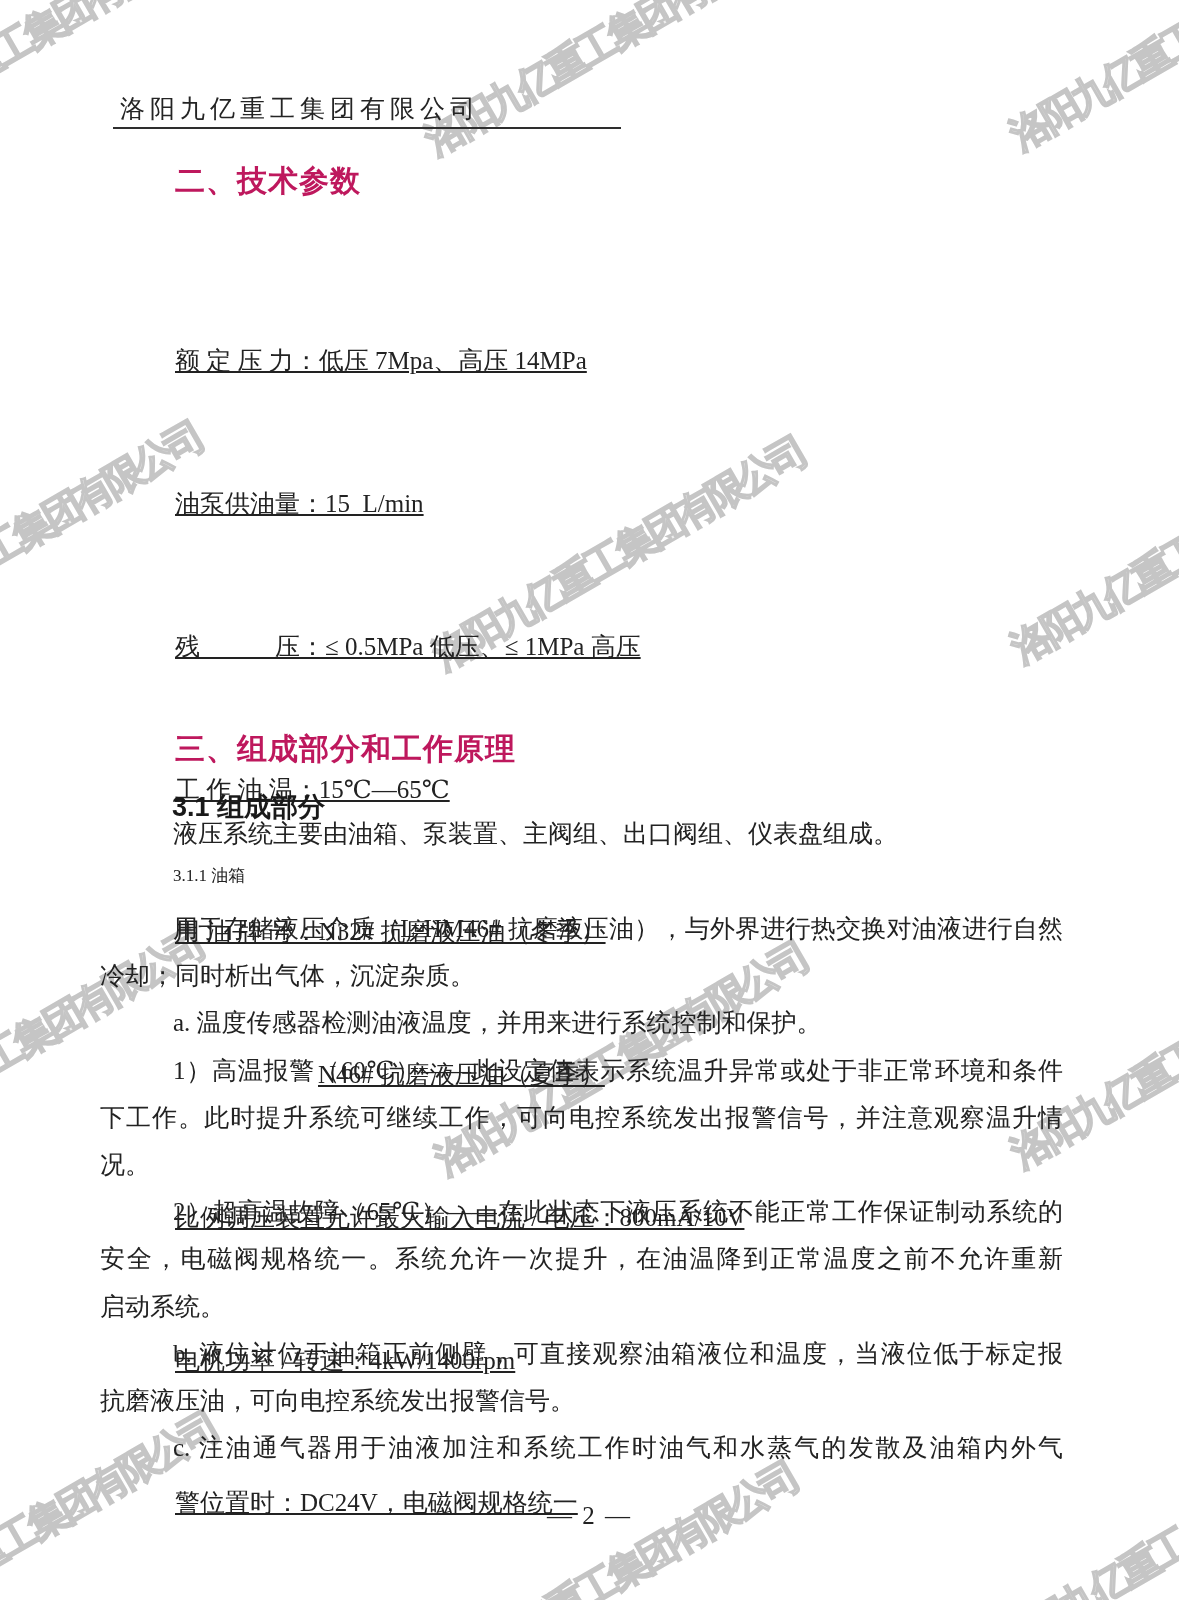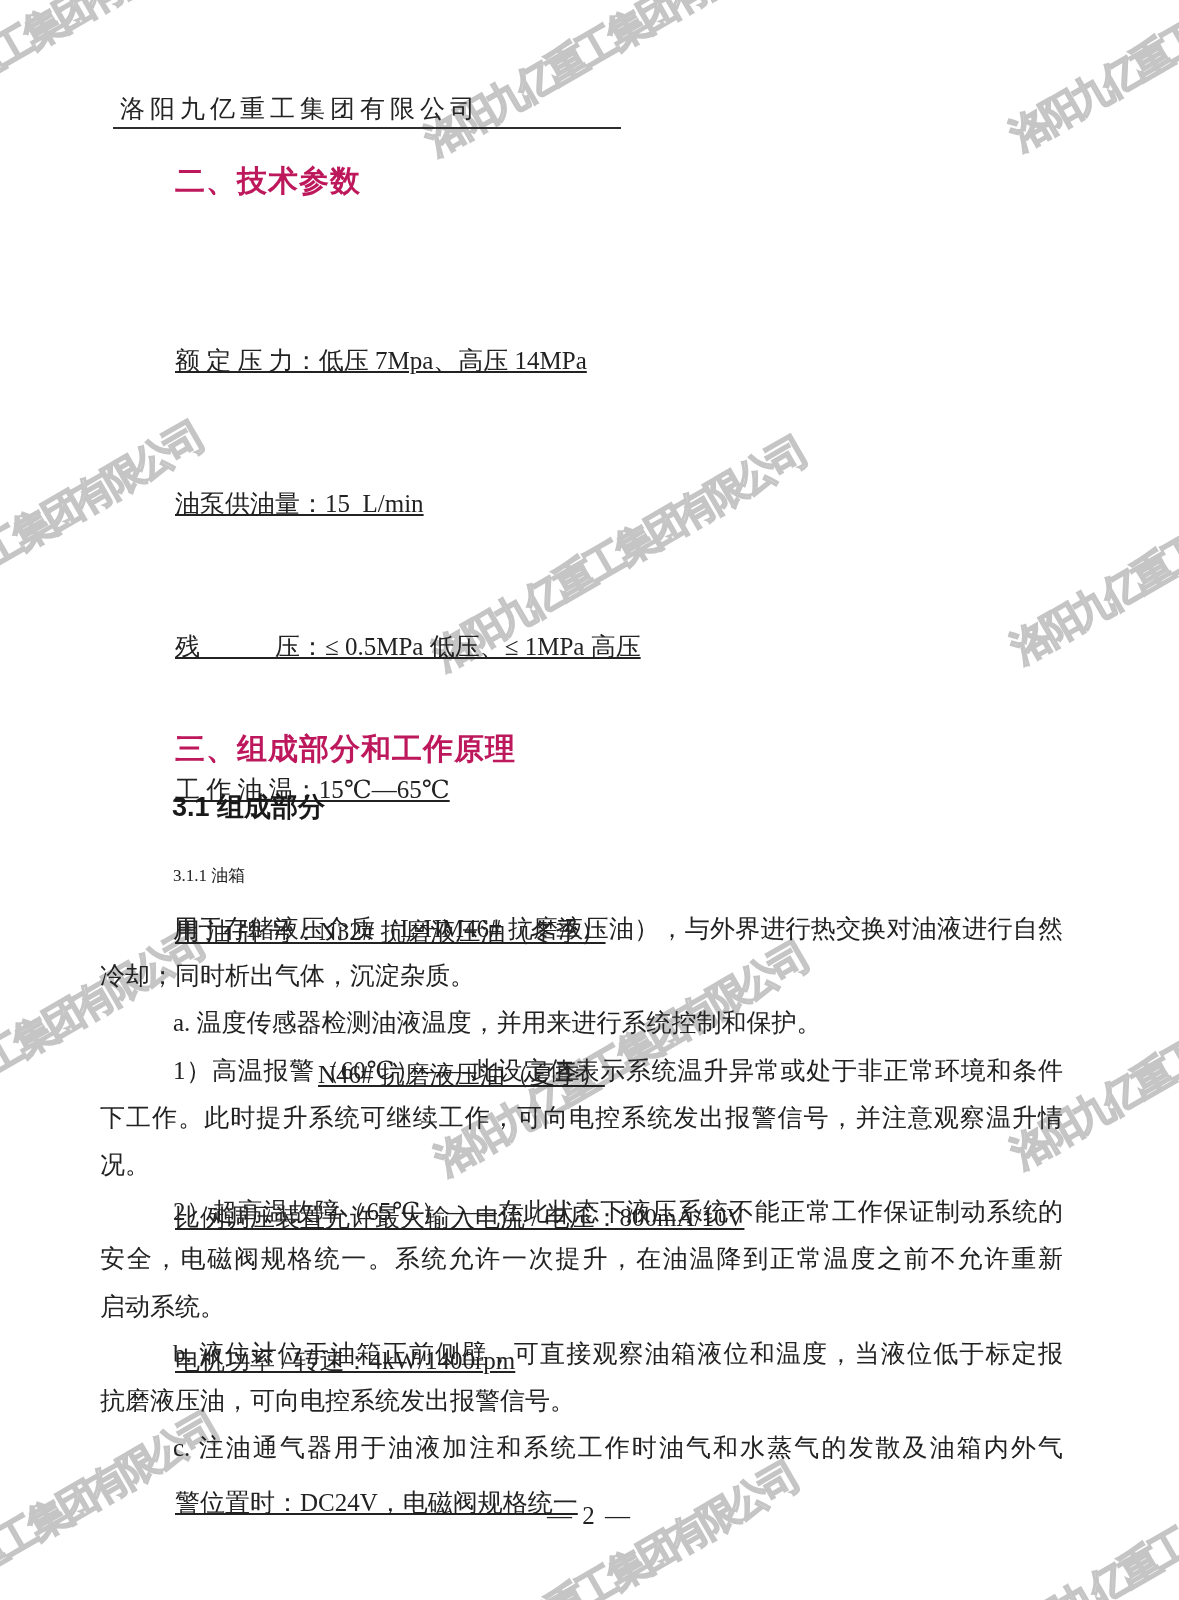--- a/index.html
+++ b/index.html
@@ -102,20 +102,21 @@
     <div class="pline">用 油 牌 号：N32# 抗磨液压油（冬季）</div>
     <div class="pline pad143">N46# 抗磨液压油（夏季）</div>
     <div class="pline">比例调压装置允许最大输入电流 / 电压：800mA/10V</div>
     <div class="pline">电机功率 / 转速：4kW/1400rpm</div>
     <div class="pline">警位置时：DC24V，电磁阀规格统一</div>
   </div>
 
   <div class="h-big h3pos">三、组成部分和工作原理</div>
 
   <div class="h-sub">3.1 组成部分</div>
+  <div class="intro">液压系统主要由油箱、泵装置、主阀组、出口阀组、仪表盘组成。</div>
   <div class="s311">3.1.1 油箱</div>
 
   <div class="bodytext">
     <div class="ln ind jf">用于存储液压介质（L-HM46# 抗磨液压油），与外界进行热交换对油液进行自然</div>
     <div class="ln">冷却；同时析出气体，沉淀杂质。</div>
     <div class="ln ind">a. 温度传感器检测油液温度，并用来进行系统控制和保护。</div>
     <div class="ln ind jf">1）高温报警（60℃）——此设定值表示系统温升异常或处于非正常环境和条件</div>
     <div class="ln jf">下工作。此时提升系统可继续工作，可向电控系统发出报警信号，并注意观察温升情</div>
     <div class="ln">况。</div>
     <div class="ln ind jf">2）超高温故障（65℃）——在此状态下液压系统不能正常工作保证制动系统的</div>

